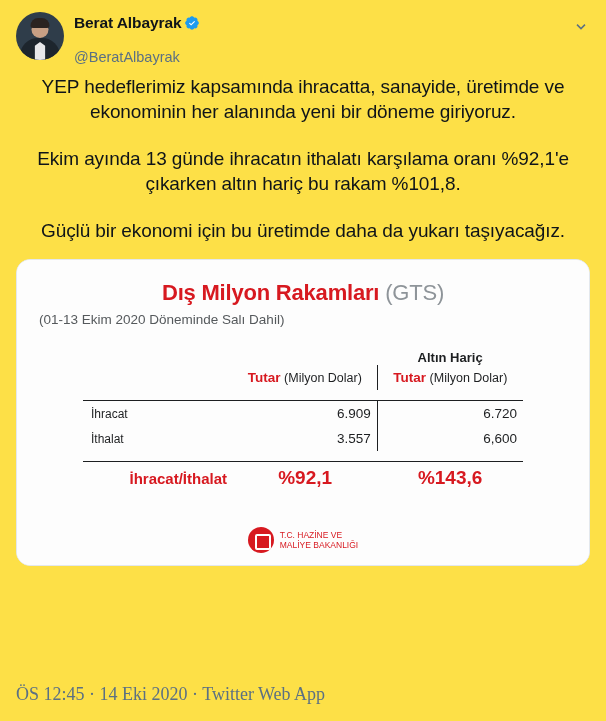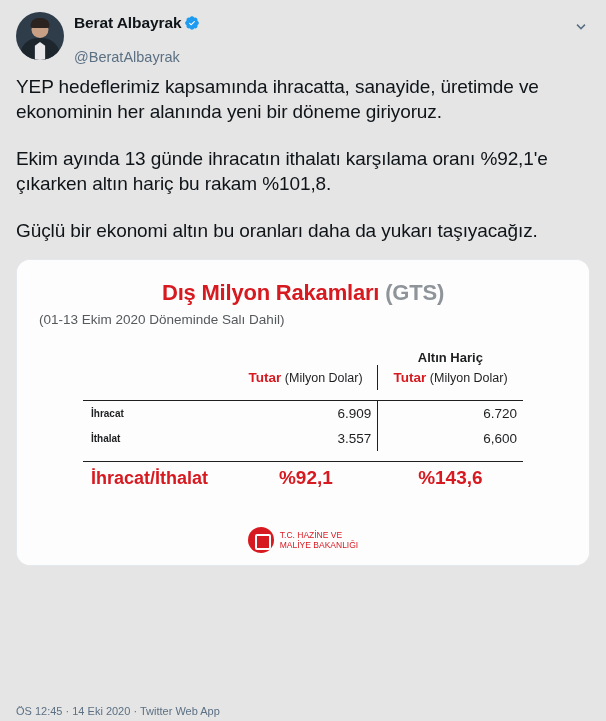--- a/index.html
+++ b/index.html
@@ -13,21 +13,21 @@
     font-family: "Liberation Sans", sans-serif;
     color: #0f1419;
     overflow: hidden;
   }
   .tweet {
     position: relative;
     width: 606px;
     height: 721px;
     box-sizing: border-box;
     padding: 12px 16px 0 16px;
-    background: #e5e5e5;
+    background: #fde047;
   }
 
   
   .tweet-header {
     display: flex;
     align-items: flex-start;
     height: 48px;
   }
   .avatar {
     width: 48px;
@@ -117,20 +117,21 @@
   
   .tweet-body {
     margin-top: 14px;
     font-size: 19px;
     line-height: 25px;
     color: #0f1419;
     letter-spacing: -0.1px;
   }
   .tweet-body p {
     margin: 0 0 22px 0;
+    text-align: center;
   }
   .tweet-body p:last-child {
     margin-bottom: 0;
   }
 
   
   .media-card {
     margin-top: 16px;
     border: 1px solid #e3e8ed;
     border-radius: 14px;
@@ -149,21 +150,21 @@
   .chart-title {
     text-align: center;
     font-size: 22px;
     font-weight: bold;
     color: #d71920;
     letter-spacing: -0.2px;
     margin-top: 6px;
   }
   .chart-title .gts {
     color: #8e9499;
-    font-weight: bold;
+    font-weight: normal;
   }
   .chart-subtitle {
     text-align: left;
     font-size: 13.5px;
     color: #55595c;
     margin-top: 6px;
   }
 
   table.figures {
     margin: 18px auto 0 auto;
@@ -201,41 +202,41 @@
     color: #d71920;
     font-weight: bold;
     font-size: 13.5px;
   }
   .hrule-top td {
     border-bottom: 1.5px solid #1d1f21;
     padding: 0;
     height: 0;
   }
   .row-label {
-    font-weight: bold;
-    font-size: 10px;
+    font-weight: normal;
+    font-size: 12px;
   }
   .vsep {
     border-left: 1.5px solid #1d1f21;
   }
   .body-row td {
     padding-top: 9px;
     padding-bottom: 9px;
   }
   .hrule-bottom td {
     border-bottom: 1.5px solid #1d1f21;
     padding: 0;
     height: 0;
   }
   .total-row td {
     color: #d71920;
     font-weight: bold;
     padding-top: 10px;
   }
-  .total-row .lbl { font-size: 18px; text-align: left; padding-left: 8px; }
+  .total-row .lbl { font-size: 15px; text-align: right; padding-left: 8px; }
   .total-row .val { font-size: 19px; text-align: center; }
 
   .ministry {
     position: absolute;
     left: 0; right: 0;
     bottom: 12px;
     display: flex;
     justify-content: center;
     align-items: center;
   }
@@ -261,23 +262,24 @@
     color: #d71920;
     font-weight: normal;
     text-align: left;
   }
 
   
   .tweet-footer {
     position: absolute;
     left: 16px;
     right: 16px;
-    bottom: 4px;
-    font-size: 11px;
+    bottom: 16px;
+    font-size: 18px;
     color: #5b7083;
+    font-family: Liberation Serif, serif;
   }
 </style>
 </head>
 <body>
 
 <div class="tweet">
 
   <div class="tweet-header">
     <div class="avatar">
       <div class="body"></div>
@@ -301,21 +303,21 @@
 
   <div class="caret">
     <svg viewBox="0 0 24 24" width="18" height="18" aria-hidden="true">
       <path fill="#5b7083" d="M12 15.5l-6-6 1.4-1.4 4.6 4.6 4.6-4.6L18 9.5z"></path>
     </svg>
   </div>
 
   <div class="tweet-body">
     <p>YEP hedeflerimiz kapsamında ihracatta, sanayide, üretimde ve ekonominin her alanında yeni bir döneme giriyoruz.</p>
     <p>Ekim ayında 13 günde ihracatın ithalatı karşılama oranı %92,1'e çıkarken altın hariç bu rakam %101,8.</p>
-    <p>Güçlü bir ekonomi altın bu oranları daha da yukarı taşıyacağız.</p>
+    <p>Güçlü bir ekonomi için bu üretimde daha da yukarı taşıyacağız.</p>
   </div>
 
   <div class="media-card">
     <div class="media-inner">
 
       <div class="chart-title">
         <span>Dış Milyon Rakamları</span>
         <span class="gts">(GTS)</span>
       </div>
       <div class="chart-subtitle">(01-13 Ekim 2020 Döneminde Salı Dahil)</div>

